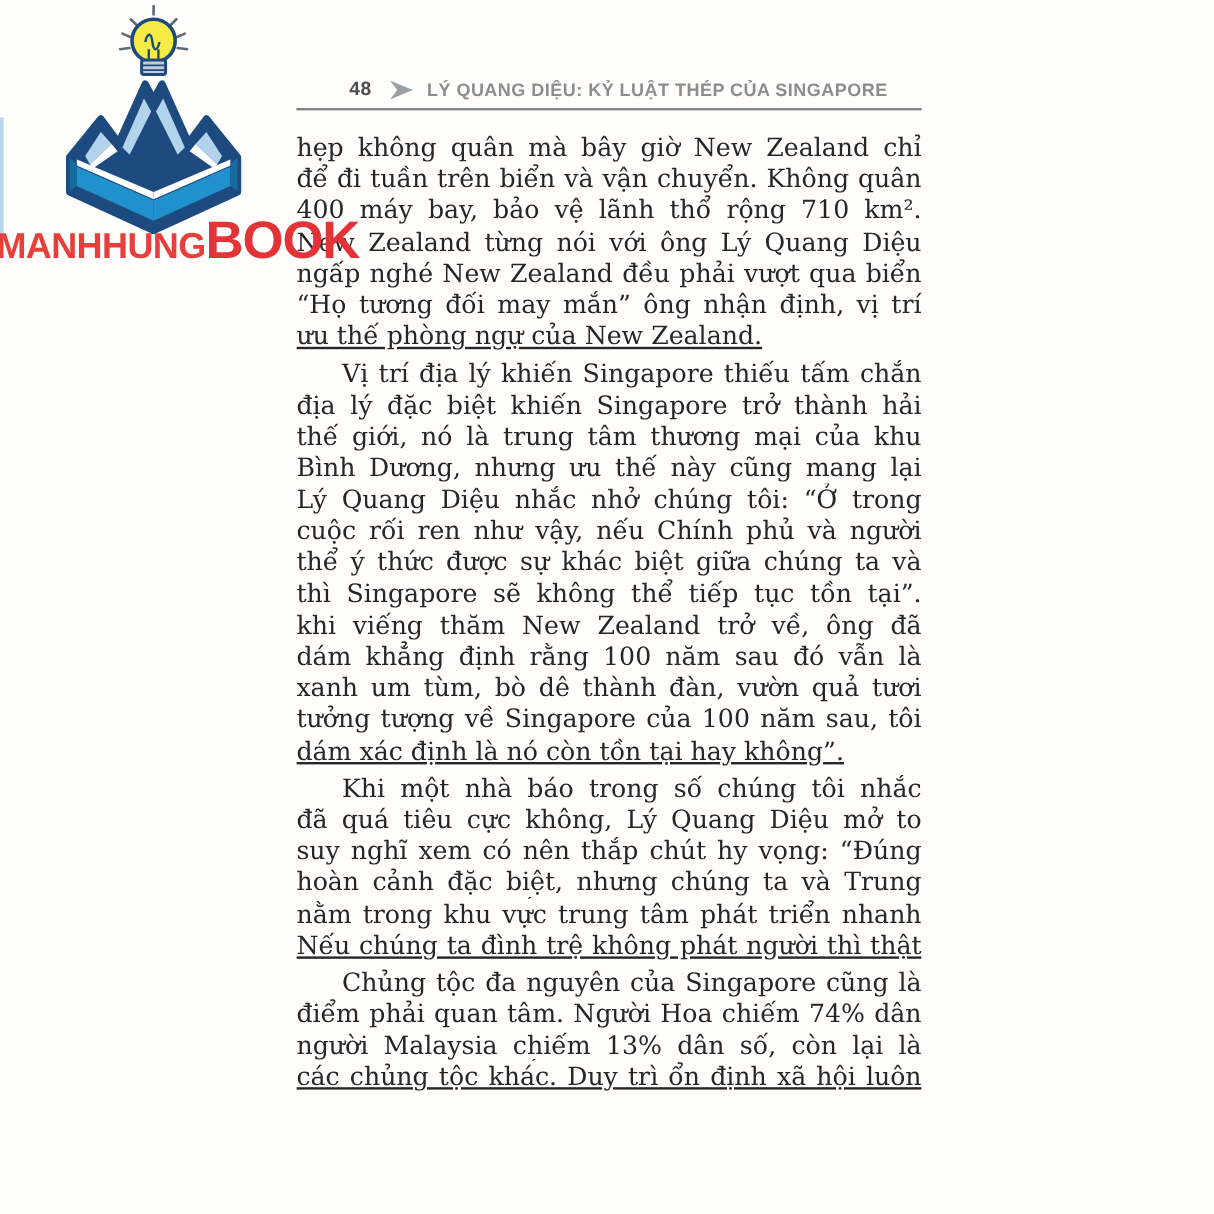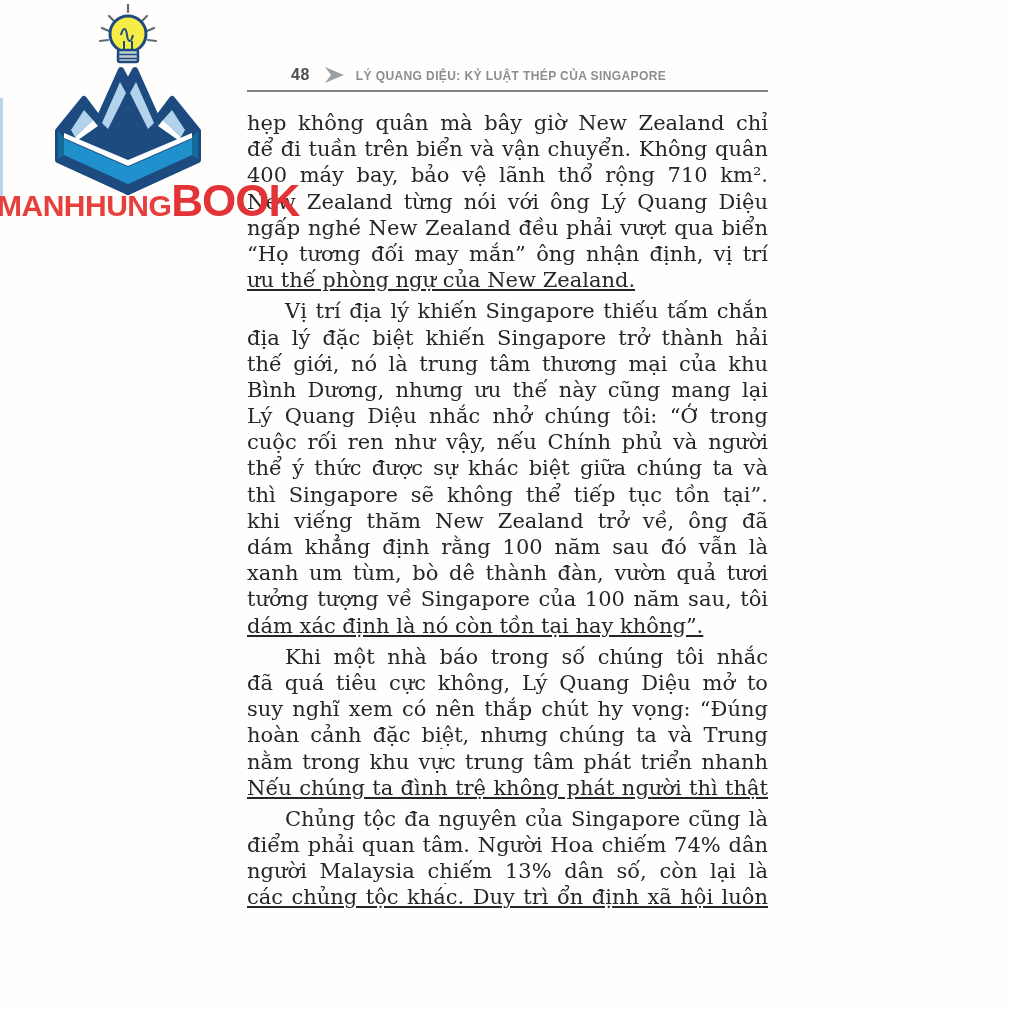--- a/index.html
+++ b/index.html
@@ -24,21 +24,21 @@
     position:absolute;left:247px;top:62px;width:521px;height:26px;
     display:flex;align-items:center;
     font-family:"Liberation Sans", sans-serif;
     margin-left:44px;
   }
   .page-num{
     color:#4f4f4f;font-size:16px;font-weight:bold;letter-spacing:0.5px;
   }
   .header-arrow{margin-left:14px;margin-right:10px;display:flex;align-items:center;}
   .header-title{
-    color:#8d8d8d;font-size:12px;font-weight:bold;letter-spacing:0.4px;
+    color:#8d8d8d;font-size:15px;font-weight:bold;letter-spacing:0.4px;
     padding-top:1px;
   }
   .header-rule{
     position:absolute;left:247px;top:90px;width:521px;height:2px;
     background:#838383;
   }
   
   .body-text{
     position:absolute;left:247px;top:110px;width:521px;
     color:#262626;

